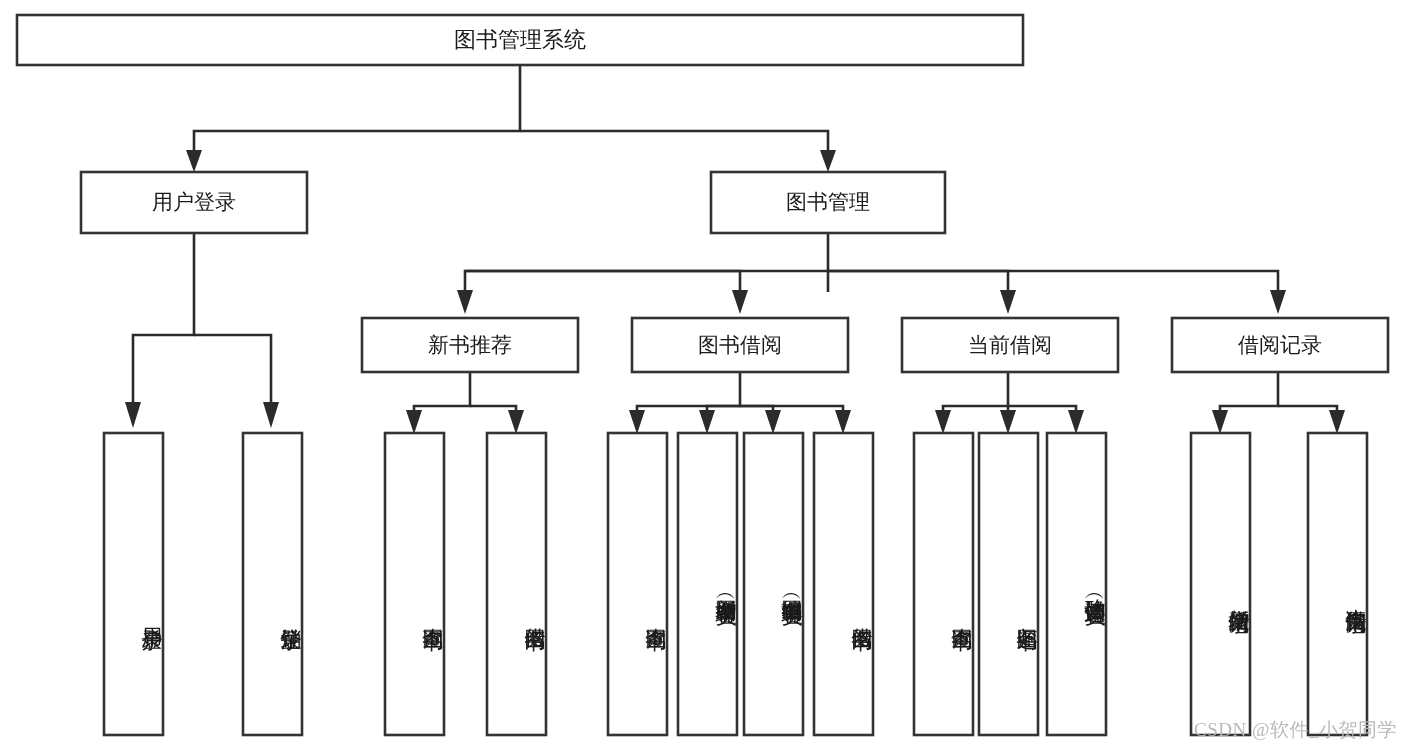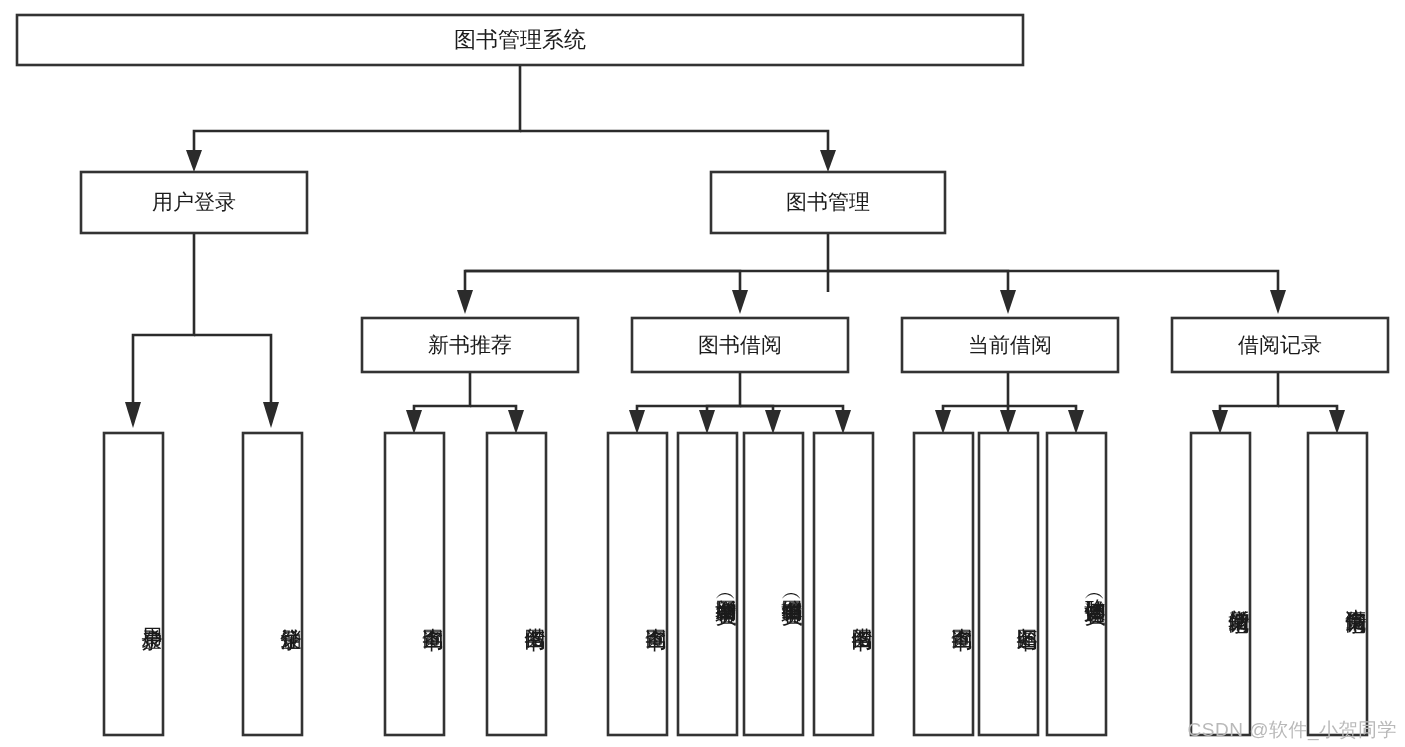--- a/index.html
+++ b/index.html
@@ -67,21 +67,21 @@
     white-space: nowrap;
     display: flex;
     align-items: flex-start;
     justify-content: center;
     pointer-events: none;
   }
   .watermark {
     position: absolute;
     right: 8px;
     bottom: 4px;
-    font-family: Liberation Sans, sans-serif;
+    font-family: Liberation Serif, serif;
     font-size: 19px;
     color: #b9b9b9;
     white-space: nowrap;
     letter-spacing: 0.5px;
     margin-top: 8px;
   }
 </style>
 </head>
 <body>
 

